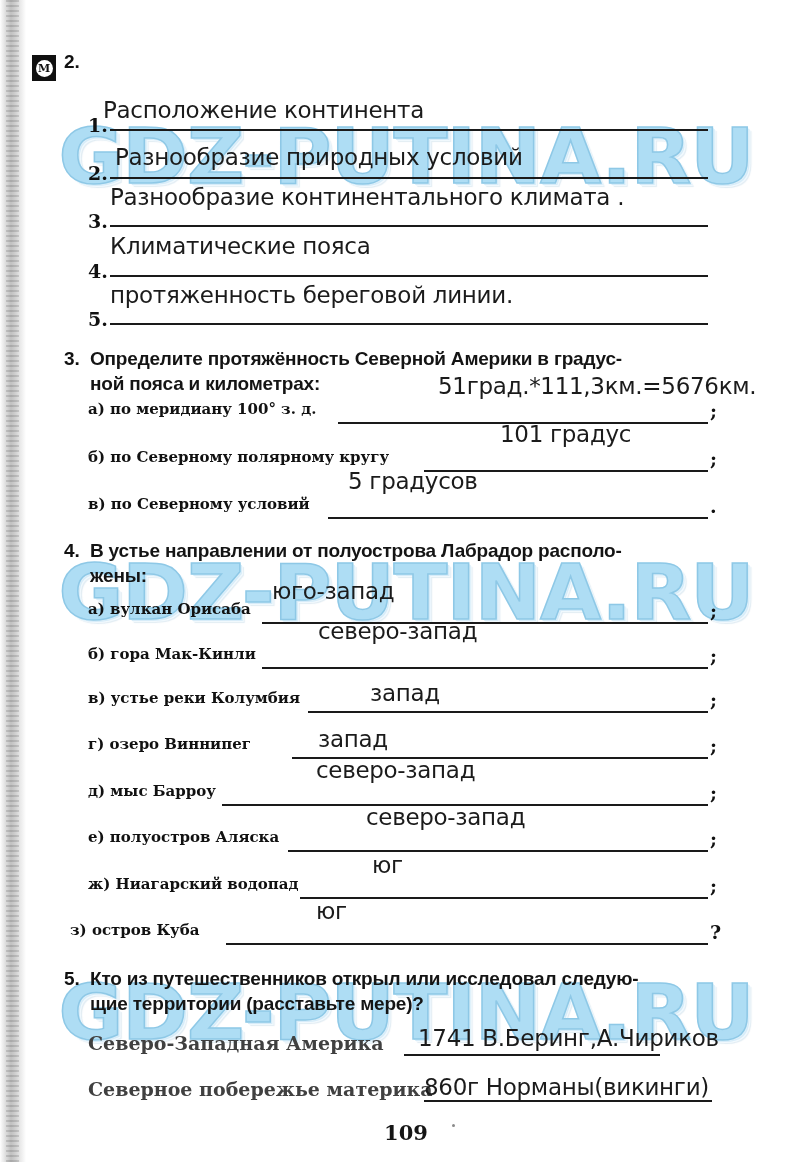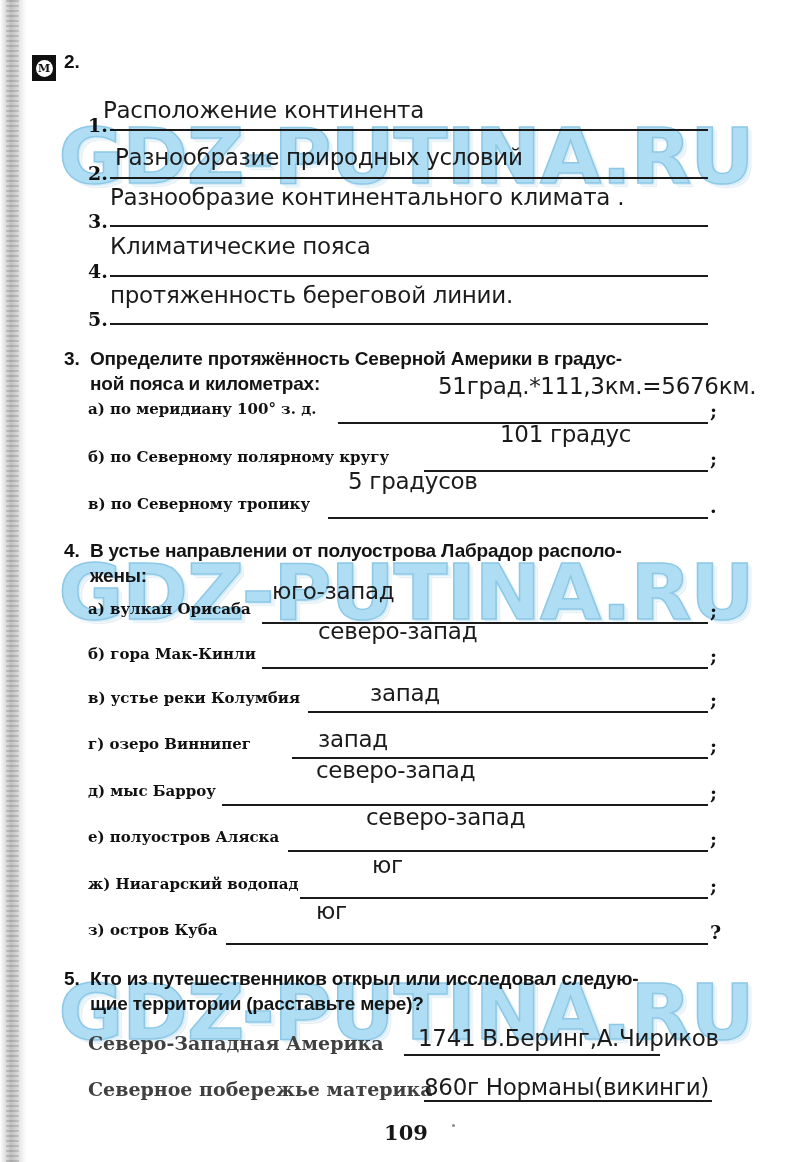--- a/index.html
+++ b/index.html
@@ -233,21 +233,21 @@
     <div class="blk slabel" style="left:88px; top:400px;">а) по меридиану 100° з. д.</div>
     <div class="rule" style="left:338px; top:400px; bottom:auto; margin-top:22px; width:370px;"></div>
     <div class="endmark" style="left:710px; top:400px;">;</div>
     <div class="ans" style="left:438px; top:373px;">51град.*111,3км.=5676км.</div>
 
     <div class="blk slabel" style="left:88px; top:448px;">б) по Северному полярному кругу</div>
     <div class="rule" style="left:424px; top:448px; bottom:auto; margin-top:22px; width:284px;"></div>
     <div class="endmark" style="left:710px; top:448px;">;</div>
     <div class="ans" style="left:500px; top:421px;">101 градус</div>
 
-    <div class="blk slabel" style="left:88px; top:495px;">в) по Северному тропику</div>
+    <div class="blk slabel" style="left:88px; top:495px;">в) по Северному условий</div>
     <div class="rule" style="left:328px; top:495px; bottom:auto; margin-top:22px; width:380px;"></div>
     <div class="endmark" style="left:710px; top:495px;">.</div>
     <div class="ans" style="left:348px; top:468px;">5 градусов</div>
 
     <div class="blk qnum" style="left:64px; top:540px;">4.</div>
     <div class="blk prompt" style="left:90px; top:538px; width:640px;">
       <div>В устье направлении от полуострова Лабрадор располо-</div>
       <div>жены:</div>
     </div>
 
@@ -279,21 +279,21 @@
     <div class="blk slabel" style="left:88px; top:828px;">е) полуостров Аляска</div>
     <div class="rule" style="left:288px; top:828px; bottom:auto; margin-top:22px; width:420px;"></div>
     <div class="endmark" style="left:710px; top:828px;">;</div>
     <div class="ans" style="left:366px; top:804px;">северо-запад</div>
 
     <div class="blk slabel" style="left:88px; top:875px;">ж) Ниагарский водопад</div>
     <div class="rule" style="left:300px; top:875px; bottom:auto; margin-top:22px; width:408px;"></div>
     <div class="endmark" style="left:710px; top:875px;">;</div>
     <div class="ans" style="left:372px; top:852px;">юг</div>
 
-    <div class="blk slabel" style="left:88px; top:921px;">з) остров Куба</div>
+    <div class="blk slabel" style="left:70px; top:921px;">з) остров Куба</div>
     <div class="rule" style="left:226px; top:921px; bottom:auto; margin-top:22px; width:482px;"></div>
     <div class="endmark" style="left:710px; top:921px;">?</div>
     <div class="ans" style="left:316px; top:898px;">юг</div>
 
     <div class="blk qnum" style="left:64px; top:968px;">5.</div>
     <div class="blk prompt" style="left:90px; top:966px; width:640px;">
       <div>Кто из путешественников открыл или исследовал следую-</div>
       <div>щие территории (расставьте мере)?</div>
     </div>
 

